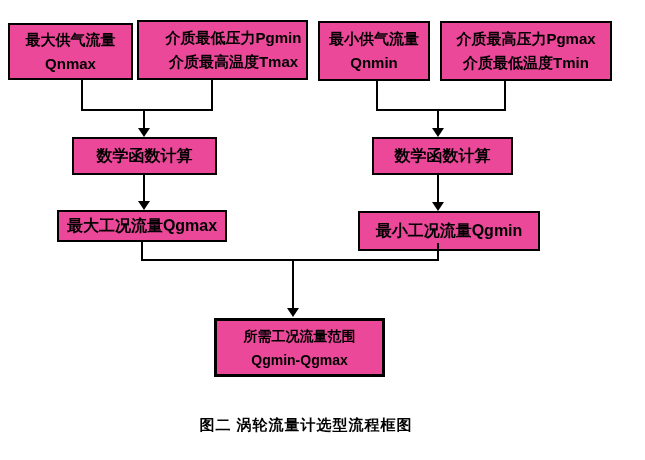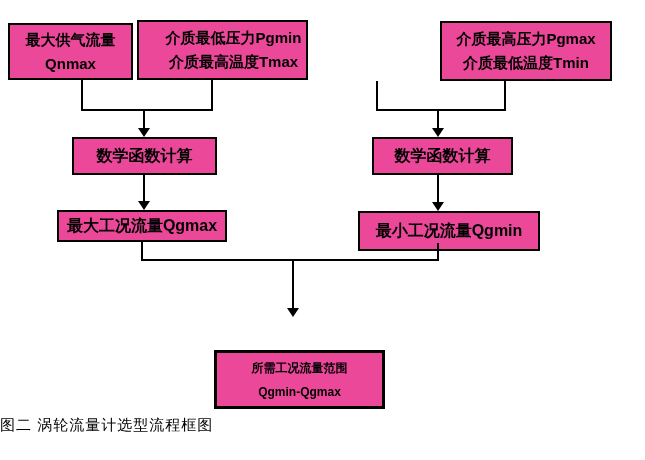--- a/index.html
+++ b/index.html
@@ -42,41 +42,45 @@
     height: 0;
     border-left: 6px solid transparent;
     border-right: 6px solid transparent;
     border-top: 9px solid #000000;
   }
   .caption {
     position: absolute;
     left: 0;
     top: 416px;
     width: 612px;
-    text-align: left;
-    font-weight: normal;
+    text-align: center;
+    font-weight: bold;
     font-size: 15px;
     letter-spacing: 1px;
   }
 </style>
 </head>
 <body>
 
 <div class="canvas">
 
   <div class="node" style="left:8px; top:23px; width:125px; height:57px;">
     <span>最大供气流量</span>
     <span>Qnmax</span>
   </div>
 
   <div class="node" style="left:137px; top:20px; width:171px; height:60px;padding-left:22px;">
     <span>介质最低压力Pgmin</span>
     <span>介质最高温度Tmax</span>
   </div>
 
+  <div class="node" style="left:318px; top:21px; width:112px; height:60px;">
+    <span>最小供气流量</span>
+    <span>Qnmin</span>
+  </div>
 
   <div class="node" style="left:440px; top:21px; width:172px; height:60px;">
     <span>介质最高压力Pgmax</span>
     <span>介质最低温度Tmin</span>
   </div>
 
   <div class="line v" style="left:81px; top:80px; height:31px;"></div>
   <div class="line v" style="left:211px; top:80px; height:31px;"></div>
   <div class="line h" style="left:81px; top:109px; width:132px;"></div>
   <div class="line v" style="left:143px; top:111px; height:19px;"></div>
@@ -109,20 +113,20 @@
   <div class="node single" style="left:358px; top:211px; width:182px; height:40px;">
     <span>最小工况流量Qgmin</span>
   </div>
 
   <div class="line v" style="left:141px; top:242px; height:19px;"></div>
   <div class="line v" style="left:437px; top:243px; height:18px;"></div>
   <div class="line h" style="left:141px; top:259px; width:298px;"></div>
   <div class="line v" style="left:292px; top:261px; height:48px;"></div>
   <div class="ah" style="left:287px; top:308px;"></div>
 
-  <div class="node thick" style="left:214px; top:318px; width:171px; height:59px; font-size:12px;margin-top:32px;">
+  <div class="node thick" style="left:214px; top:318px; width:171px; height:59px; font-size:14px;">
     <span>所需工况流量范围</span>
     <span>Qgmin-Qgmax</span>
   </div>
 
   <div class="caption">图二  涡轮流量计选型流程框图</div>
 
 </div>
 
 </body></html>

